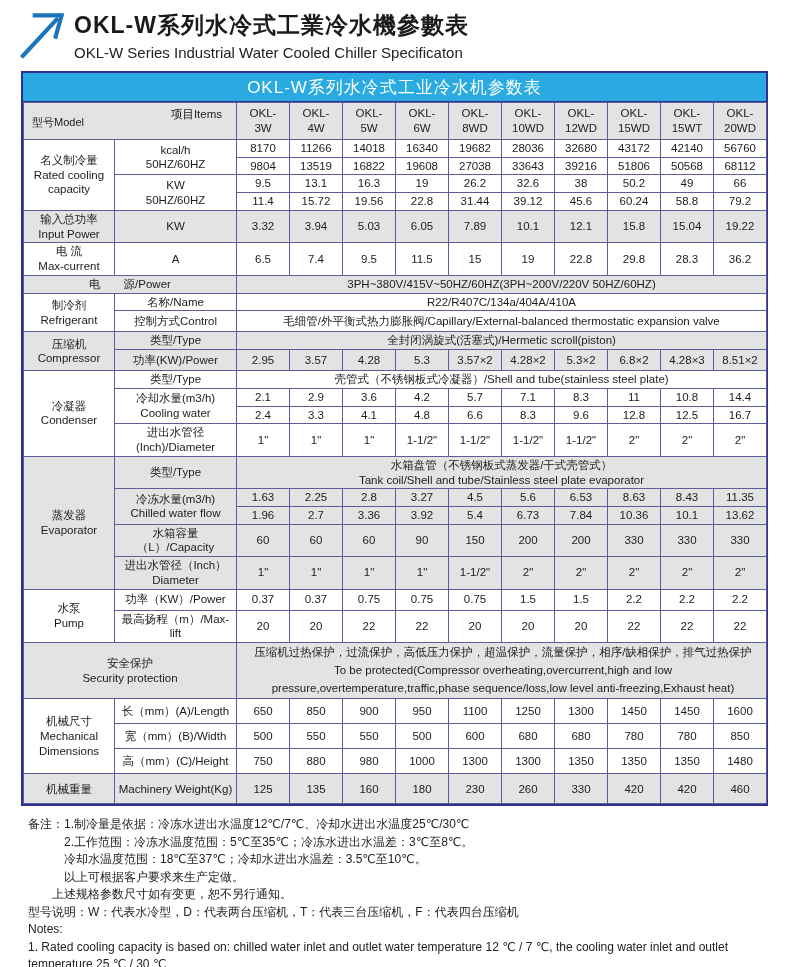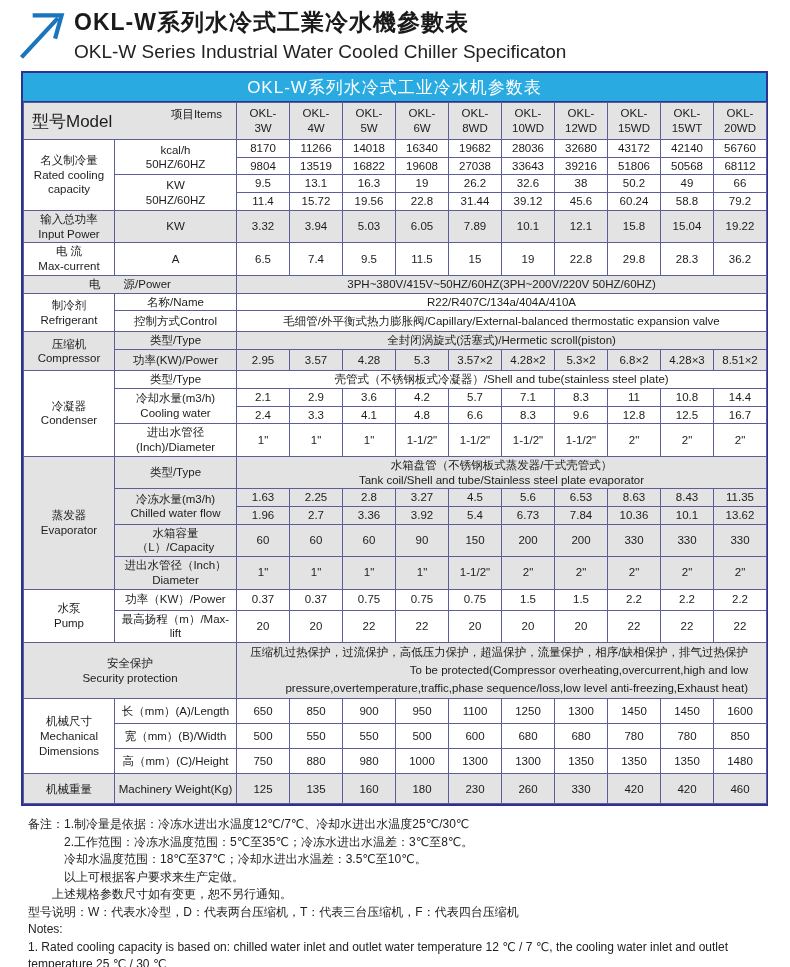--- a/index.html
+++ b/index.html
@@ -20,21 +20,21 @@
   .arrow-icon{ width:56px; height:58px; flex:none; }
   .titles{ margin-left:4px; padding-top:2px; }
   .title-cn{
     font-size:23px;
     font-weight:600;
     letter-spacing:1px;
     margin:0;
     color:#1a1a1a;
   }
   .title-en{
-    font-size:19px;
+    font-size:15px;
     font-weight:400;
     margin-top:3px;
     color:#222;
   }
   
   .table-wrap{
     width:747px;
     margin-left:21px;
     border:2px solid #2e3192;
     background:#0f766e;
@@ -58,36 +58,36 @@
     border:1px solid #5b5e99;
     font-size:11.5px;
     text-align:center;
     vertical-align:middle;
     padding:1px 2px;
     line-height:1.28;
     overflow:hidden;
     background:#ffffff;
   }
   table.spec td.gray{ background:#e3e3e3; }
-  table.spec td.left{ text-align:right; padding-left:7px; padding-right:18px; line-height:1.55; }
+  table.spec td.left{ text-align:center; padding-left:7px; padding-right:4px; line-height:1.55; }
   table.spec td .ln{ display:block; }
   
   td.diag{
     position:relative;
     padding:0;
     background-color:#e3e3e3;
     background-image:linear-gradient(to bottom right,
       transparent calc(50% - 0.8px),
       #5b5e99 calc(50% - 0.8px),
       #5b5e99 calc(50% + 0.8px),
       transparent calc(50% + 0.8px));
   }
   td.diag .diag-model{
     position:absolute; left:8px; top:54%; transform:translateY(-50%);
-    font-size:17px;
+    font-size:11px;
   }
   td.diag .diag-items{
     position:absolute; right:14px; top:4px;
     font-size:11.5px;
   }
   
   .notes{
     margin:10px 0 0 28px;
     font-size:12px;
     line-height:17.5px;

